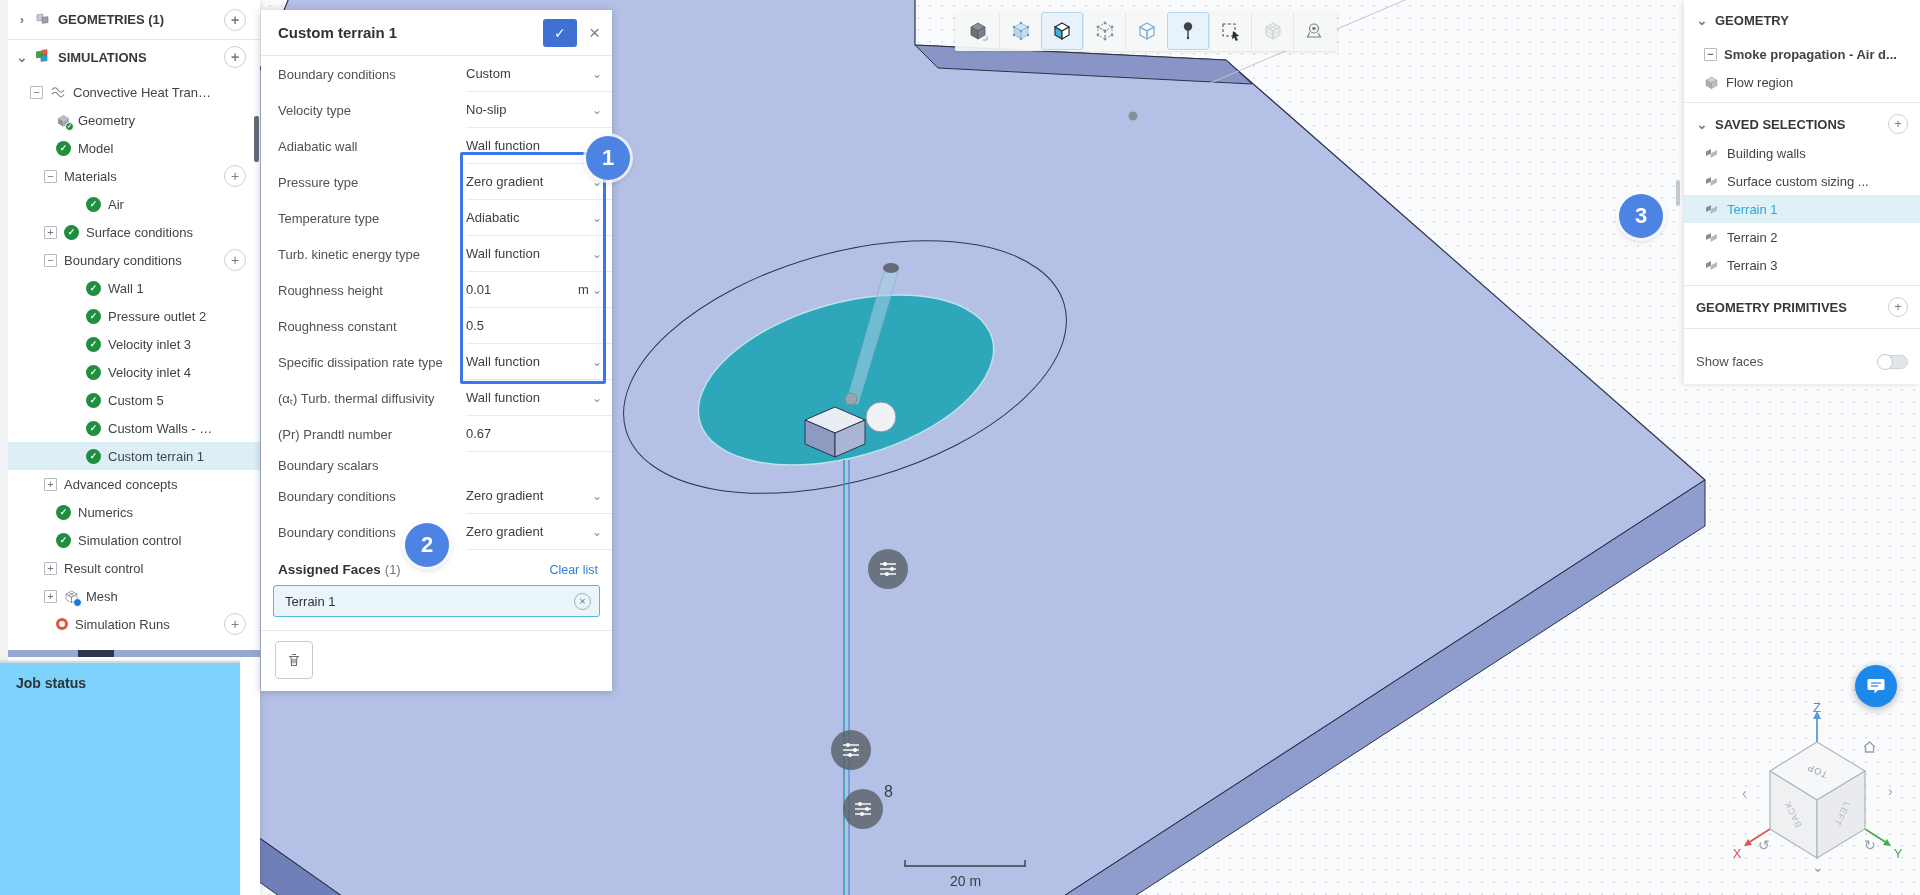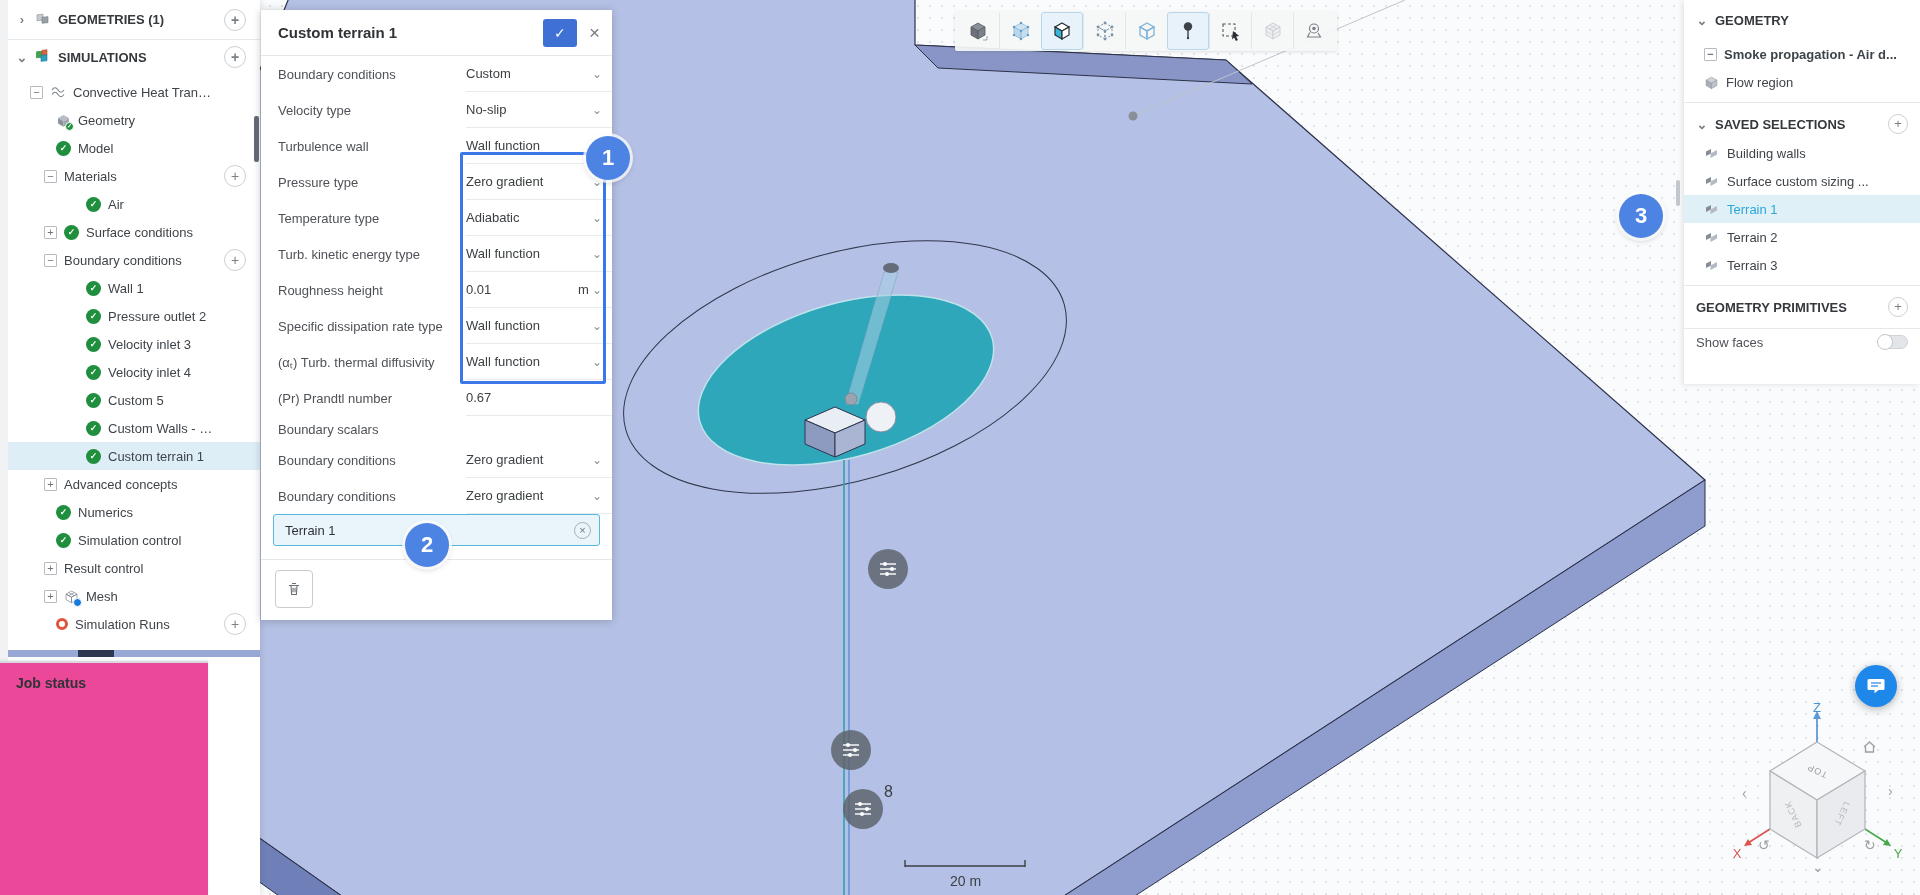--- a/index.html
+++ b/index.html
@@ -29,21 +29,21 @@
   .plusbtn{position:absolute;right:14px;top:50%;transform:translateY(-50%);width:22px;height:22px;border:1px solid #ccd0d5;
        border-radius:50%;background:#fff;color:#7a8085;font-size:14px;line-height:20px;text-align:center}
   .icowrap{position:relative;display:inline-flex;flex:none}
   .minidot{position:absolute;right:-3px;bottom:-3px;width:9px;height:9px;border-radius:50%;border:1px solid #fff;
        color:#fff;font-size:6px;line-height:7px;text-align:center;font-weight:bold}
   .minidot.g{background:#1f8e3d}.minidot.b{background:#1779d9}
   .runico{width:12px;height:12px;border:3px solid #e0543f;border-radius:50%;background:#fff;flex:none}
   #vscroll{position:absolute;right:1px;top:116px;width:5px;height:46px;background:#646b77;border-radius:2px;z-index:7}
   #hscroll{position:absolute;left:0;top:650px;width:260px;height:7px;background:#97a8d5;z-index:6}
   #hscroll .hnd{position:absolute;left:78px;top:0;width:36px;height:7px;background:#2c3850}
-  #job-panel{position:absolute;left:0;top:661px;width:208px;height:234px;background:#ec4899;border-top:2px solid #d6dae0;z-index:6;
+  #job-panel{position:absolute;left:0;top:661px;width:240px;height:234px;background:#7dd3fc;border-top:2px solid #d6dae0;z-index:6;
     box-shadow:0 -1px 3px rgba(60,64,67,.1)}
   #job-panel .jt{font-weight:bold;font-size:14px;color:#2f3337;padding:12px 16px}
 
   
   #center-panel{position:absolute;left:261px;top:10px;width:351px;background:#fff;z-index:5;
      box-shadow:0 1px 8px rgba(60,64,67,.3)}
   #cp-head{height:46px;display:flex;align-items:center;padding:0 12px 0 17px;border-bottom:1px solid #e4e6e8}
   #cp-title{font-weight:bold;font-size:15px;color:#2f3337;flex:1}
   #cp-apply{width:34px;height:28px;background:#3f70d4;border-radius:3px;color:#fff;display:flex;align-items:center;
      justify-content:center;font-size:14px;margin-right:12px}
@@ -81,21 +81,21 @@
   #right-panel{position:absolute;left:1684px;top:0;width:236px;height:384px;background:#fff;z-index:5;
      box-shadow:-2px 1px 5px rgba(60,64,67,.12)}
   .rhead{height:40px;display:flex;align-items:center;gap:7px;padding-left:12px;font-weight:bold;color:#35393d;position:relative}
   .rrow{height:28px;display:flex;align-items:center;gap:7px;padding-left:20px;position:relative}
   .rrow.ind{}
   .rrow.selr{background:#dff0f7}
   .rrow.selr .lbl{color:#2ba7d8}
   .rdiv{height:1px;background:#e6e8ea;margin:6px 0}
   .rplus{position:absolute;right:12px;top:50%;transform:translateY(-50%);width:20px;height:20px;border:1px solid #ccd0d5;
      border-radius:50%;background:#fff;color:#7a8085;font-size:13px;line-height:18px;text-align:center;font-weight:normal}
-  #show-faces{height:34px;display:flex;align-items:flex-start;padding:0 12px;color:#4e5257}
+  #show-faces{height:34px;display:flex;align-items:flex-end;padding:0 12px;color:#4e5257}
   #sf-toggle{margin-left:auto;width:30px;height:14px;border-radius:7px;background:#e3e6e9;border:1px solid #cfd4d8;position:relative}
   #sf-toggle .knob{position:absolute;left:-2px;top:-2px;width:16px;height:16px;border-radius:50%;background:#fff;
      border:1px solid #c3c8cd}
   #rp-scroll{position:absolute;left:1676px;top:180px;width:4px;height:26px;background:#c2c7cd;border-radius:2px;z-index:6}
 
   
   #ann-box{position:absolute;left:460px;top:152px;width:146px;height:232px;border:3px solid #3b77e8;border-radius:2px;z-index:8}
   .badge{position:absolute;width:44px;height:44px;border-radius:50%;background:#4d83e3;color:#fff;font-size:22px;
      font-weight:bold;display:flex;align-items:center;justify-content:center;z-index:9;
      box-shadow:0 0 0 3px rgba(255,255,255,.75),0 2px 6px rgba(0,0,0,.25)}
@@ -472,21 +472,21 @@
       </span>
   </div>
   <div class="prow">
     <span class="plabel">Velocity type</span>
     <span class="pval">
         <span class="pvtext">No-slip</span>
         <span class="dd">⌄</span>
       </span>
   </div>
   <div class="prow">
-    <span class="plabel">Turbulence wall</span>
+    <span class="plabel">Adiabatic wall</span>
     <span class="pval">
         <span class="pvtext">Wall function</span>
         <span class="dd">⌄</span>
       </span>
   </div>
   <div class="prow">
     <span class="plabel">Pressure type</span>
     <span class="pval">
         <span class="pvtext">Zero gradient</span>
         <span class="dd">⌄</span>
@@ -508,20 +508,26 @@
   </div>
   <div class="prow">
     <span class="plabel">Roughness height</span>
     <span class="pval">
         <span class="pvtext">0.01</span>
         <span class="unit">m</span>
         <span class="dd">⌄</span>
       </span>
   </div>
   <div class="prow">
+    <span class="plabel">Roughness constant</span>
+    <span class="pval">
+        <span class="pvtext">0.5</span>
+      </span>
+  </div>
+  <div class="prow">
     <span class="plabel">Specific dissipation rate type</span>
     <span class="pval">
         <span class="pvtext">Wall function</span>
         <span class="dd">⌄</span>
       </span>
   </div>
   <div class="prow">
     <span class="plabel">(αₜ) Turb. thermal diffusivity</span>
     <span class="pval">
         <span class="pvtext">Wall function</span>
@@ -545,20 +551,25 @@
       </span>
   </div>
   <div class="prow">
     <span class="plabel">Boundary conditions</span>
     <span class="pval">
         <span class="pvtext">Zero gradient</span>
         <span class="dd">⌄</span>
       </span>
   </div>
 
+  <div id="af-row">
+    <span id="af-label">Assigned Faces</span>
+    <span id="af-count">(1)</span>
+    <span id="af-clear">Clear list</span>
+  </div>
   <div id="chip">
     <span class="ct">Terrain 1</span>
     <span class="cx">×</span>
   </div>
   <div id="cp-foot">
     <span id="trash-btn">
       <svg width="16" height="16" viewBox="0 0 16 16" fill="none" stroke="#6b7076" stroke-width="1.1">
         <path d="M6 2.5h4M3 4.5h10M5 4.5l.6 9h4.8l.6-9M7 6.8v4.5M9 6.8v4.5"></path>
       </svg>
     </span>

